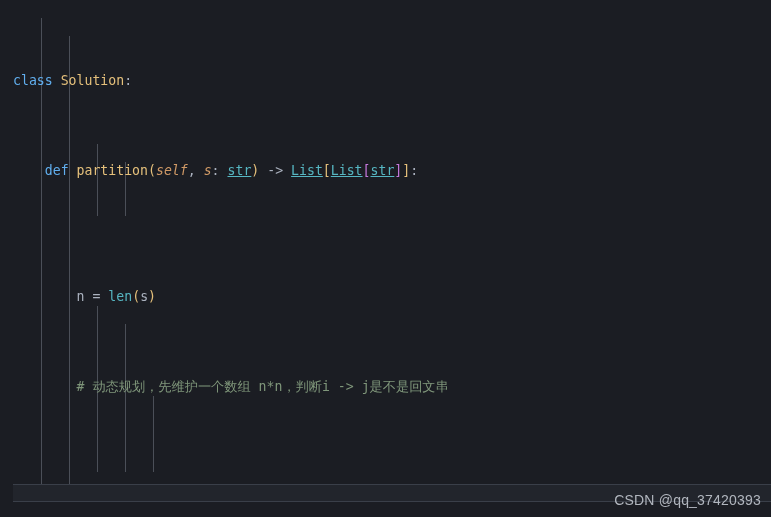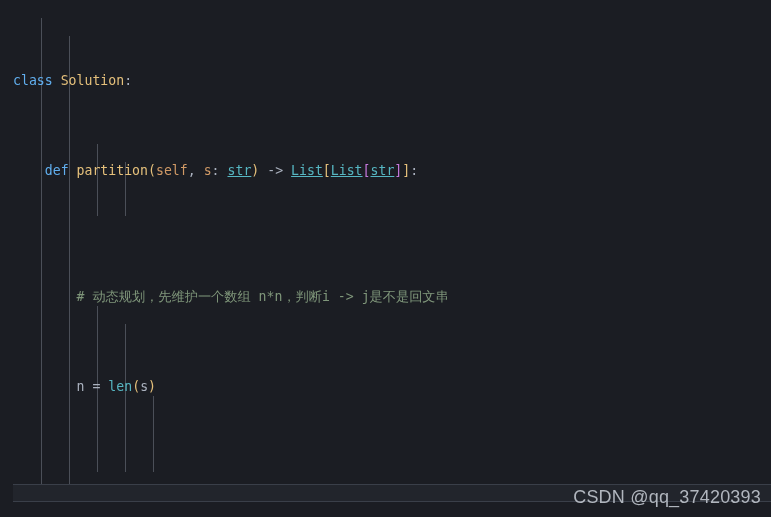--- a/index.html
+++ b/index.html
@@ -53,36 +53,36 @@
   }
   .ln {
     height: 18px;
     white-space: pre;
     position: relative;
     padding-left: 13px;
   }                 
   .kw2     { color: #61afef; }                 
   .cls     { color: #56b6c2; text-decoration: underline; }                 
   .fn      { color: #e5c07b; }                 
-  .param   { color: #d19a66; }
+  .param   { color: #d19a66; font-style: italic; }
   .plain   { color: #abb2bf; }
   .cmt     { color: #7f967a; }
   .op      { color: #abb2bf; }
   .b1      { color: #e5c07b; }                 
   .b2      { color: #c678dd; }                 
   .builtin { color: #56b6c2; }
 
   
   #watermark {
     position: absolute;
     right: 10px;
     bottom: 9px;
     color: #b9bec6;
     font-family: "Liberation Sans", sans-serif;
-    font-size: 18px;
+    font-size: 14px;
     letter-spacing: 0.2px;
     opacity: 0.95;
   }
 </style>
 </head>
 <body>
 
 <div id="editor">
 
   <div class="guide" style="left:41px;  top:18px;  height:472px;"></div>
@@ -99,24 +99,24 @@
 
     
     <div class="ln"><span class="kw2">class</span><span class="plain"> </span><span class="fn">Solution</span><span class="op">:</span></div>
 
     
     <div class="ln">    <span class="kw2">def</span> <span class="fn">partition</span><span class="b1">(</span><span class="param">self</span><span class="op">,</span> <span class="param">s</span><span class="op">:</span> <span class="cls">str</span><span class="b1">)</span> <span class="op">-&gt;</span> <span class="cls">List</span><span class="b1">[</span><span class="cls">List</span><span class="b2">[</span><span class="cls">str</span><span class="b2">]</span><span class="b1">]</span><span class="op">:</span></div>
 
     
 
     
-    <div class="ln">        <span class="cmt"># 动态规划，先维护一个数组 n*n，判断i -&gt; j是不是回文串</span></div>
+    <div class="ln">        <span class="plain">n</span> <span class="op">=</span> <span class="builtin">len</span><span class="b1">(</span><span class="plain">s</span><span class="b1">)</span></div>
 
     
-    <div class="ln">        <span class="plain">n</span> <span class="op">=</span> <span class="builtin">len</span><span class="b1">(</span><span class="plain">s</span><span class="b1">)</span></div>
+    <div class="ln">        <span class="cmt"># 动态规划，先维护一个数组 n*n，判断i -&gt; j是不是回文串</span></div>
 
     
     
 
     
     
 
     
     
 

